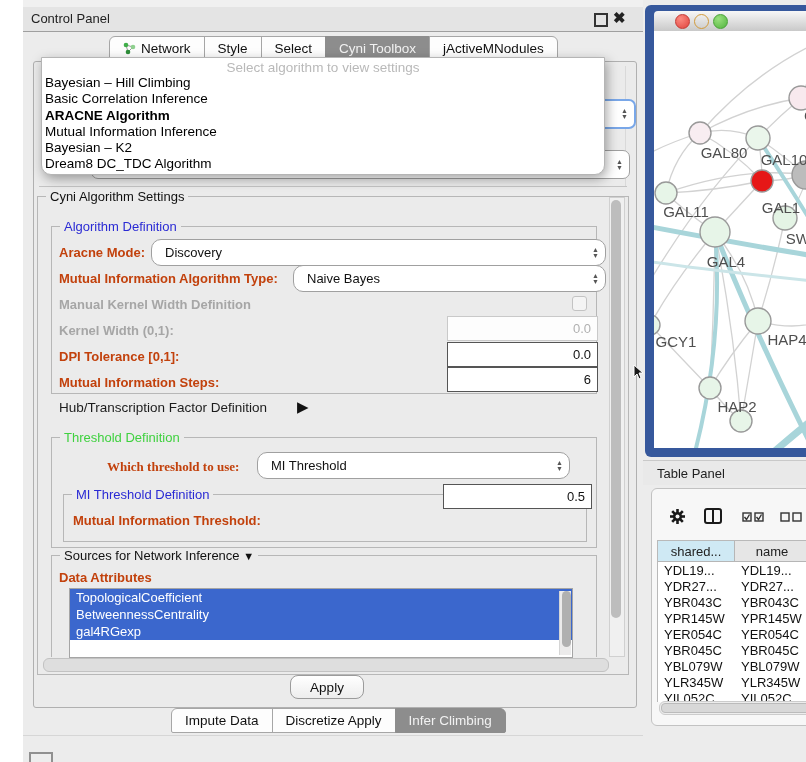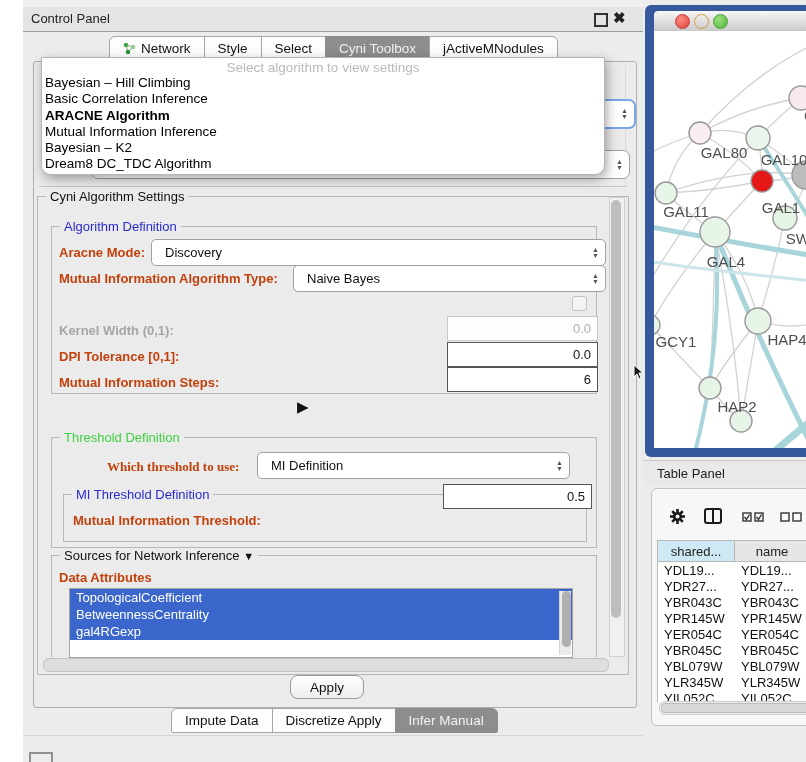--- a/index.html
+++ b/index.html
@@ -27,21 +27,21 @@
   .hline{height:1px;background:#c4c4c4;}
   .vline{width:1px;background:#d9d9d9;}
   
   .group{position:absolute;border:1px solid #b7b7b7;}
   .gtitle{position:absolute;top:-8px;left:8px;background:#ebebeb;padding:0 4px;font-size:13px;white-space:nowrap;}
   .t-black{color:#111;} .t-blue{color:#2a2ad4;} .t-green{color:#3fd13f;}
   .lbl{position:absolute;font-size:13px;font-weight:bold;color:#c2410c;white-space:nowrap;}
   .lbl-gray{color:#a6a6a6;}
   .lbl-plain{font-weight:normal;color:#1c1c1c;font-size:13.5px;}
   
-  .combo{position:absolute;background:#fff;border:1px solid #a0a0a0;border-radius:5px;
+  .combo{position:absolute;background:#fff;border:1px solid #a0a0a0;border-radius:10px;
          font-size:13px;color:#111;display:flex;align-items:center;padding-left:13px;}
   .combo .arr{position:absolute;right:6px;top:0;bottom:0;display:flex;flex-direction:column;justify-content:center;
               color:#555;font-size:7px;line-height:6px;}
   .field{position:absolute;background:#fff;border:1px solid #555;font-size:13px;color:#111;
          display:flex;align-items:center;justify-content:flex-end;padding-right:6px;}
   .field.dis{border:1px solid #c9c9c9;background:#fdfdfd;color:#b0b0b0;}
   .chk{position:absolute;width:13px;height:13px;border:1px solid #c3c3c3;background:#f4f4f4;border-radius:3px;}
   
   #algo-popup{left:18px;top:57px;width:562px;height:116px;background:#fff;border:1px solid #b5b5b5;
               border-radius:0 0 10px 10px;box-shadow:2px 4px 12px rgba(0,0,0,.35);z-index:50;}
@@ -171,42 +171,44 @@
       </span>
   </div>
   <span class="lbl" style="left:36px;top:271px;">Mutual Information Algorithm Type:</span>
   <div class="combo" style="left:270px;top:265px;width:298px;height:25px;">
     <span>Naive Bayes</span>
     <span class="arr">
         <span>▲</span>
         <span>▼</span>
       </span>
   </div>
+  <span class="lbl lbl-gray" style="left:36px;top:297px;">Manual Kernel Width Definition</span>
   <div class="chk" style="left:549px;top:296px;"></div>
   <span class="lbl lbl-gray" style="left:36px;top:323px;">Kernel Width (0,1):</span>
   <div class="field dis" style="left:424px;top:316px;width:143px;height:23px;">
     <span>0.0</span>
   </div>
   <span class="lbl" style="left:36px;top:349px;">DPI Tolerance [0,1]:</span>
   <div class="field" style="left:424px;top:342px;width:143px;height:23px;">
     <span>0.0</span>
   </div>
   <span class="lbl" style="left:36px;top:375px;">Mutual Information Steps:</span>
   <div class="field" style="left:424px;top:367px;width:143px;height:23px;">
     <span>6</span>
   </div>
 
+  <span class="lbl lbl-plain" style="left:36px;top:400px;">Hub/Transcription Factor Definition</span>
   <span class="abs" style="left:274px;top:398px;font-size:15px;color:#111;">▶</span>
 
   <div class="group" style="left:28px;top:437px;width:544px;height:109px;">
     <span class="gtitle t-green">Threshold Definition</span>
   </div>
   <span class="lbl" style="left:84px;top:459px;font-family:Liberation Serif, serif;">Which threshold to use:</span>
   <div class="combo" style="left:234px;top:452px;width:298px;height:25px;">
-    <span>MI Definition</span>
+    <span>MI Threshold</span>
     <span class="arr">
         <span>▲</span>
         <span>▼</span>
       </span>
   </div>
   <div class="group" style="left:40px;top:494px;width:522px;height:46px;">
     <span class="gtitle t-blue">MI Threshold Definition</span>
   </div>
   <span class="lbl" style="left:50px;top:513px;">Mutual Information Threshold:</span>
   <div class="field" style="left:420px;top:484px;width:141px;height:23px;">
@@ -235,21 +237,21 @@
   </div>
 
   <div class="abs tabrow" id="bottom-tabs">
       <span class="tab">
         <span>Impute Data</span>
       </span>
       <span class="tab">
         <span>Discretize Apply</span>
       </span>
       <span class="tab sel">
-        <span>Infer Manual</span>
+        <span>Infer Climbing</span>
       </span>
     </div>
   <div class="abs hline" style="left:0;top:735px;width:620px;background:#d6d6d6;"></div>
   <div class="abs" id="bl-part"></div>
 
   <svg class="abs" style="left:610px;top:365px;" width="12" height="15">
     <polygon points="1,0 1,12 4,9 6,14 8,13 6,8 10,8" fill="#1a1a1a" stroke="#fff" stroke-width="1"></polygon>
   </svg>
 
   <div class="abs" id="net-win">

